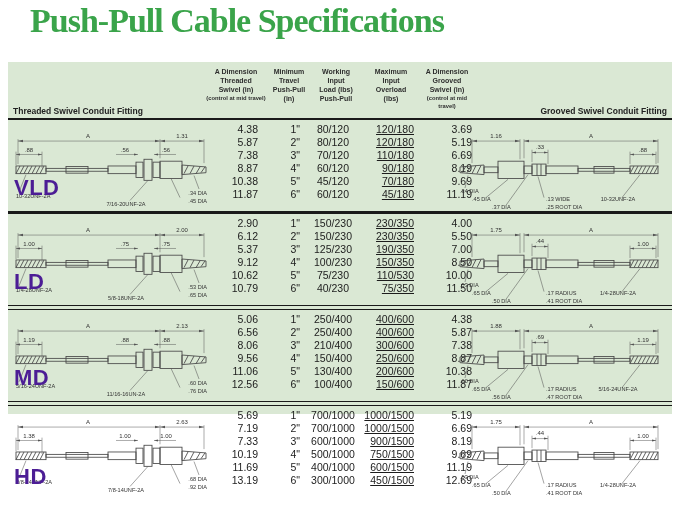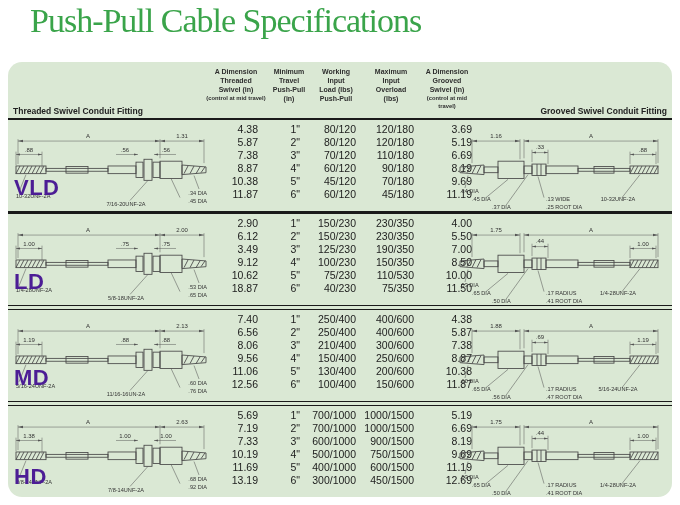--- a/index.html
+++ b/index.html
@@ -10,28 +10,27 @@
   }
   *{box-sizing:border-box;}
   html,body{margin:0;padding:0;}
   body{
     width:680px;height:505px;position:relative;overflow:hidden;
     background:#ffffff;
     font-family:"Liberation Sans",sans-serif;color:var(--ink);
   }
   .page-title{
     position:absolute;left:30px;top:2px;
-    font-family:"Liberation Serif",serif;font-weight:normal;
+    font-family:"Liberation Serif",serif;font-weight:bold;
     font-size:34px;letter-spacing:-1px;color:var(--green);
     white-space:nowrap;
   }
   .panel{
-    position:absolute;left:8px;top:62px;width:664px;height:435px;
+    position:absolute;left:8px;top:62px;width:664px;height:352px;
     background:var(--panel);
-    border-radius:14px;
   }
   
   .panel-header{position:relative;height:56px;}
   .fit-label{
     position:absolute;bottom:2px;font-size:8.5px;font-weight:bold;color:#222;
     white-space:nowrap;
   }
   .fit-label.left{left:5px;}
   .fit-label.right{right:5px;}
   .hdr-grid{
@@ -56,22 +55,22 @@
   .spec-grid{
     position:absolute;left:196px;top:3px;width:270px;
     display:grid;grid-template-columns:64px 42px 52px 58px 54px;
   }
   .cell{
     text-align:right;font-size:10.5px;line-height:13px;color:#1c1c1c;
     white-space:nowrap;
   }
   .cell.col0{padding-right:10px;}
   .cell.col1{padding-right:10px;}
-  .cell.col2{padding-right:6px;}
-  .cell.col3{padding-right:6px;}
+  .cell.col2{padding-right:6px;text-align:center;}
+  .cell.col3{padding-right:6px;text-decoration:underline;}
   .cell.col4{padding-right:2px;}
   
   svg{display:block;}
   svg .d *{stroke:var(--draw);stroke-width:0.9;fill:none;}
   svg .m *{stroke:#555;stroke-width:0.5;fill:none;}
   svg .ld *{stroke:#555;stroke-width:0.55;fill:none;}
   svg .ar{fill:#555;stroke:none;}
   svg text{font-family:"Liberation Sans",sans-serif;fill:#333;stroke:none;}
   svg text.dim{font-size:6px;}
   svg text.lbl{font-size:5.6px;}
@@ -365,36 +364,36 @@
           <div class="cell col0">2.90</div>
           <div class="cell col1">1"</div>
           <div class="cell col2">150/230</div>
           <div class="cell col3">230/350</div>
           <div class="cell col4">4.00</div>
           <div class="cell col0">6.12</div>
           <div class="cell col1">2"</div>
           <div class="cell col2">150/230</div>
           <div class="cell col3">230/350</div>
           <div class="cell col4">5.50</div>
-          <div class="cell col0">3.49</div>
+          <div class="cell col0">5.37</div>
           <div class="cell col1">3"</div>
           <div class="cell col2">125/230</div>
           <div class="cell col3">190/350</div>
           <div class="cell col4">7.00</div>
           <div class="cell col0">9.12</div>
           <div class="cell col1">4"</div>
           <div class="cell col2">100/230</div>
           <div class="cell col3">150/350</div>
           <div class="cell col4">8.50</div>
           <div class="cell col0">10.62</div>
           <div class="cell col1">5"</div>
           <div class="cell col2">75/230</div>
           <div class="cell col3">110/530</div>
           <div class="cell col4">10.00</div>
-          <div class="cell col0">18.87</div>
+          <div class="cell col0">10.79</div>
           <div class="cell col1">6"</div>
           <div class="cell col2">40/230</div>
           <div class="cell col3">75/350</div>
           <div class="cell col4">11.50</div>
         </div>
 
     <div class="diagram-right">
       <svg width="212" height="91" viewBox="0 0 212 95" preserveAspectRatio="none">
         <g class="d">
           <polygon points="2,49 26,47 26,57 2,55"></polygon>
@@ -527,21 +526,21 @@
         <text class="dim" x="158" y="33" text-anchor="middle">.88</text>
         <text class="lbl" x="8" y="81" text-anchor="start">5/16-24UNF-2A</text>
         <text class="lbl" x="118" y="90" text-anchor="middle">11/16-16UN-2A</text>
         <text class="lbl" x="199" y="78" text-anchor="end">.60 DIA</text>
         <text class="lbl" x="199" y="87" text-anchor="end">.76 DIA</text>
       </svg>
       <div class="model-label">MD</div>
     </div>
 
     <div class="spec-grid">
-          <div class="cell col0">7.40</div>
+          <div class="cell col0">5.06</div>
           <div class="cell col1">1"</div>
           <div class="cell col2">250/400</div>
           <div class="cell col3">400/600</div>
           <div class="cell col4">4.38</div>
           <div class="cell col0">6.56</div>
           <div class="cell col1">2"</div>
           <div class="cell col2">250/400</div>
           <div class="cell col3">400/600</div>
           <div class="cell col4">5.87</div>
           <div class="cell col0">8.06</div>

